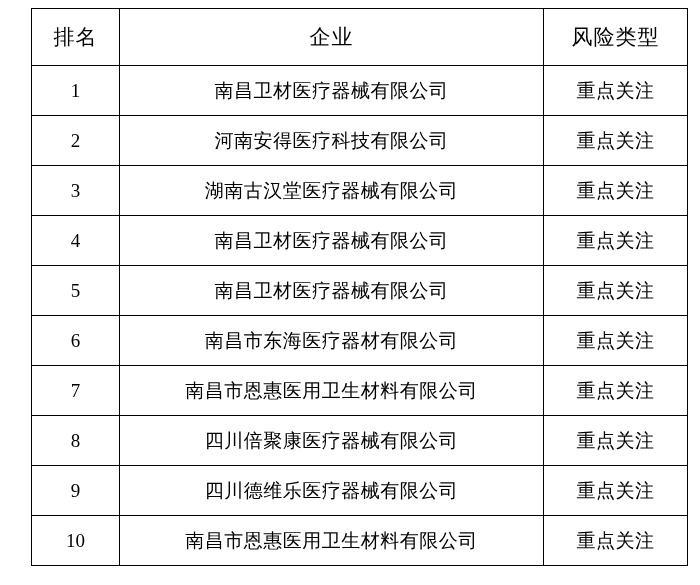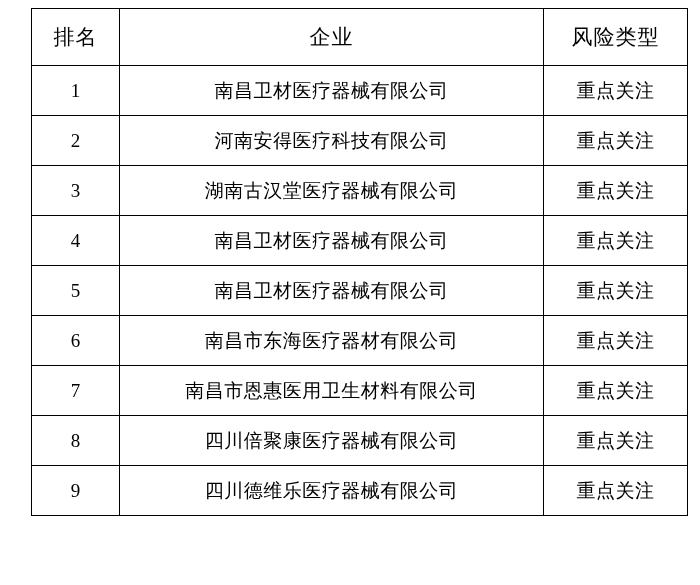--- a/index.html
+++ b/index.html
@@ -121,16 +121,21 @@
         <tr>
           <td class="rank-cell">8</td>
           <td class="company-cell">四川倍聚康医疗器械有限公司</td>
           <td class="risk-cell">重点关注</td>
         </tr>
         <tr>
           <td class="rank-cell">9</td>
           <td class="company-cell">四川德维乐医疗器械有限公司</td>
           <td class="risk-cell">重点关注</td>
         </tr>
+        <tr>
+          <td class="rank-cell">10</td>
+          <td class="company-cell">南昌市恩惠医用卫生材料有限公司</td>
+          <td class="risk-cell">重点关注</td>
+        </tr>
       </tbody>
     </table>
   </div>
 </div>
 
 </body></html>

